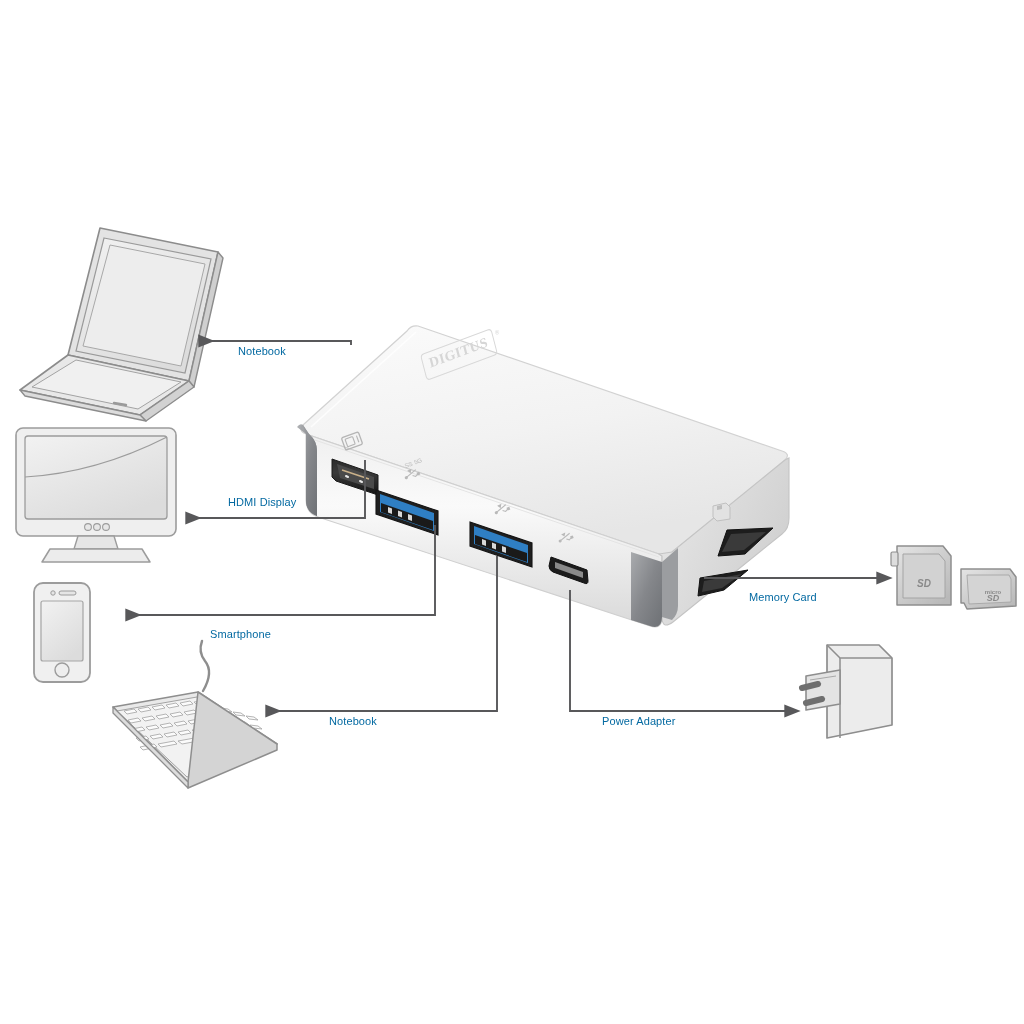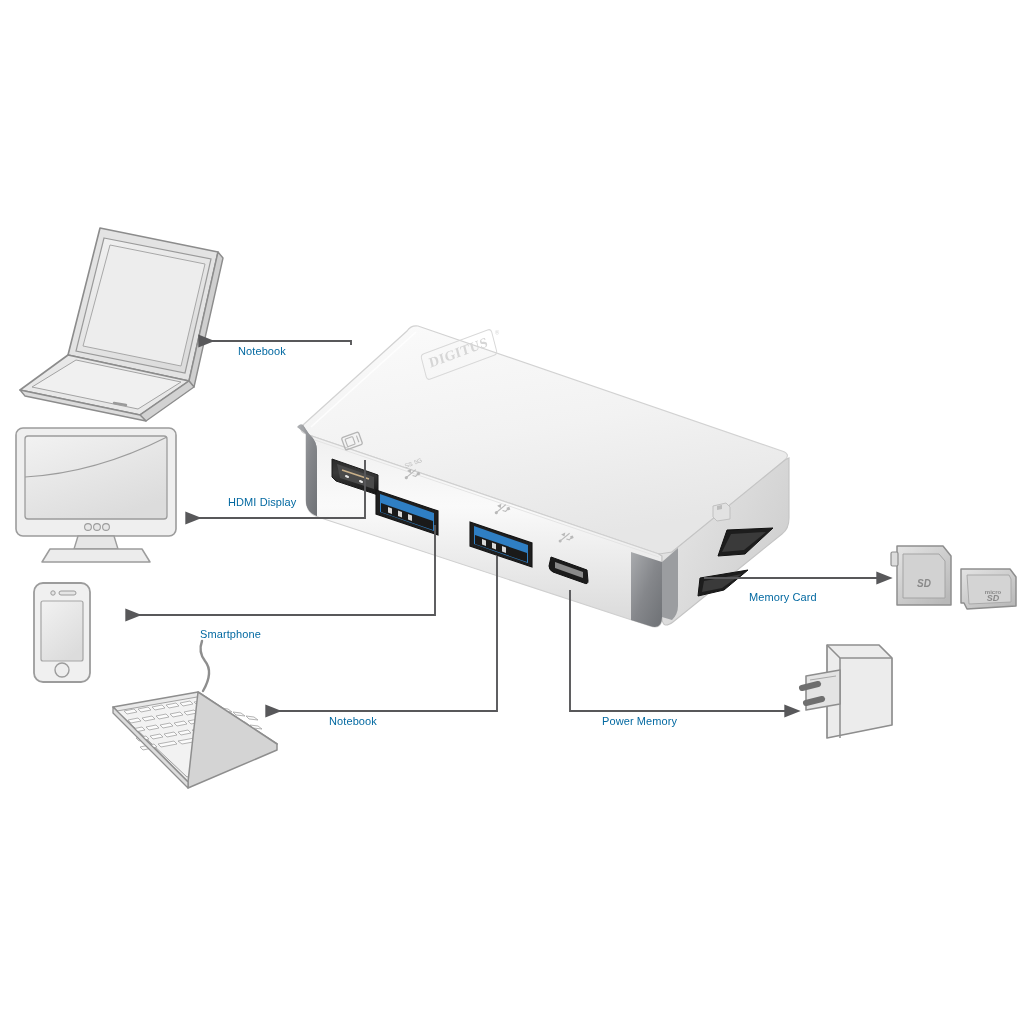--- a/index.html
+++ b/index.html
@@ -25,21 +25,21 @@
   .lbl {
     position: absolute;
     font-family: Liberation Sans, sans-serif;
     font-size: 11px;
     color: #0369a1;
     white-space: nowrap;
     letter-spacing: 0.1px;
   }
   #lbl-notebook    { left: 238px; top: 345px; }
   #lbl-hdmi        { left: 228px; top: 496px; }
-  #lbl-smartphone  { left: 200px; top: 628px; text-align: right; }
+  #lbl-smartphone  { left: 210px; top: 628px; text-align: right; }
   #lbl-keyboard    { left: 329px; top: 715px; }
   #lbl-power       { left: 602px; top: 715px; }
   #lbl-memory      { left: 749px; top: 565px; margin-top: 26px; }
   .brand {
     position: absolute;
     left: 421px;
     top: 341px;
     width: 76px;
     height: 27px;
     transform: rotate(-20.5deg) skewX(-6deg);
@@ -353,16 +353,16 @@
   <div class="brand">
     <div class="brand-box"></div>
     <div class="brand-text">DIGITUS</div>
     <div class="brand-reg">®</div>
   </div>
 
   <div class="lbl" id="lbl-notebook">Notebook</div>
   <div class="lbl" id="lbl-hdmi">HDMI Display</div>
   <div class="lbl" id="lbl-smartphone">Smartphone</div>
   <div class="lbl" id="lbl-keyboard">Notebook</div>
-  <div class="lbl" id="lbl-power">Power Memory</div>
+  <div class="lbl" id="lbl-power">Power Adapter</div>
   <div class="lbl" id="lbl-memory">Memory Card</div>
 
 </div>
 
 </body></html>

